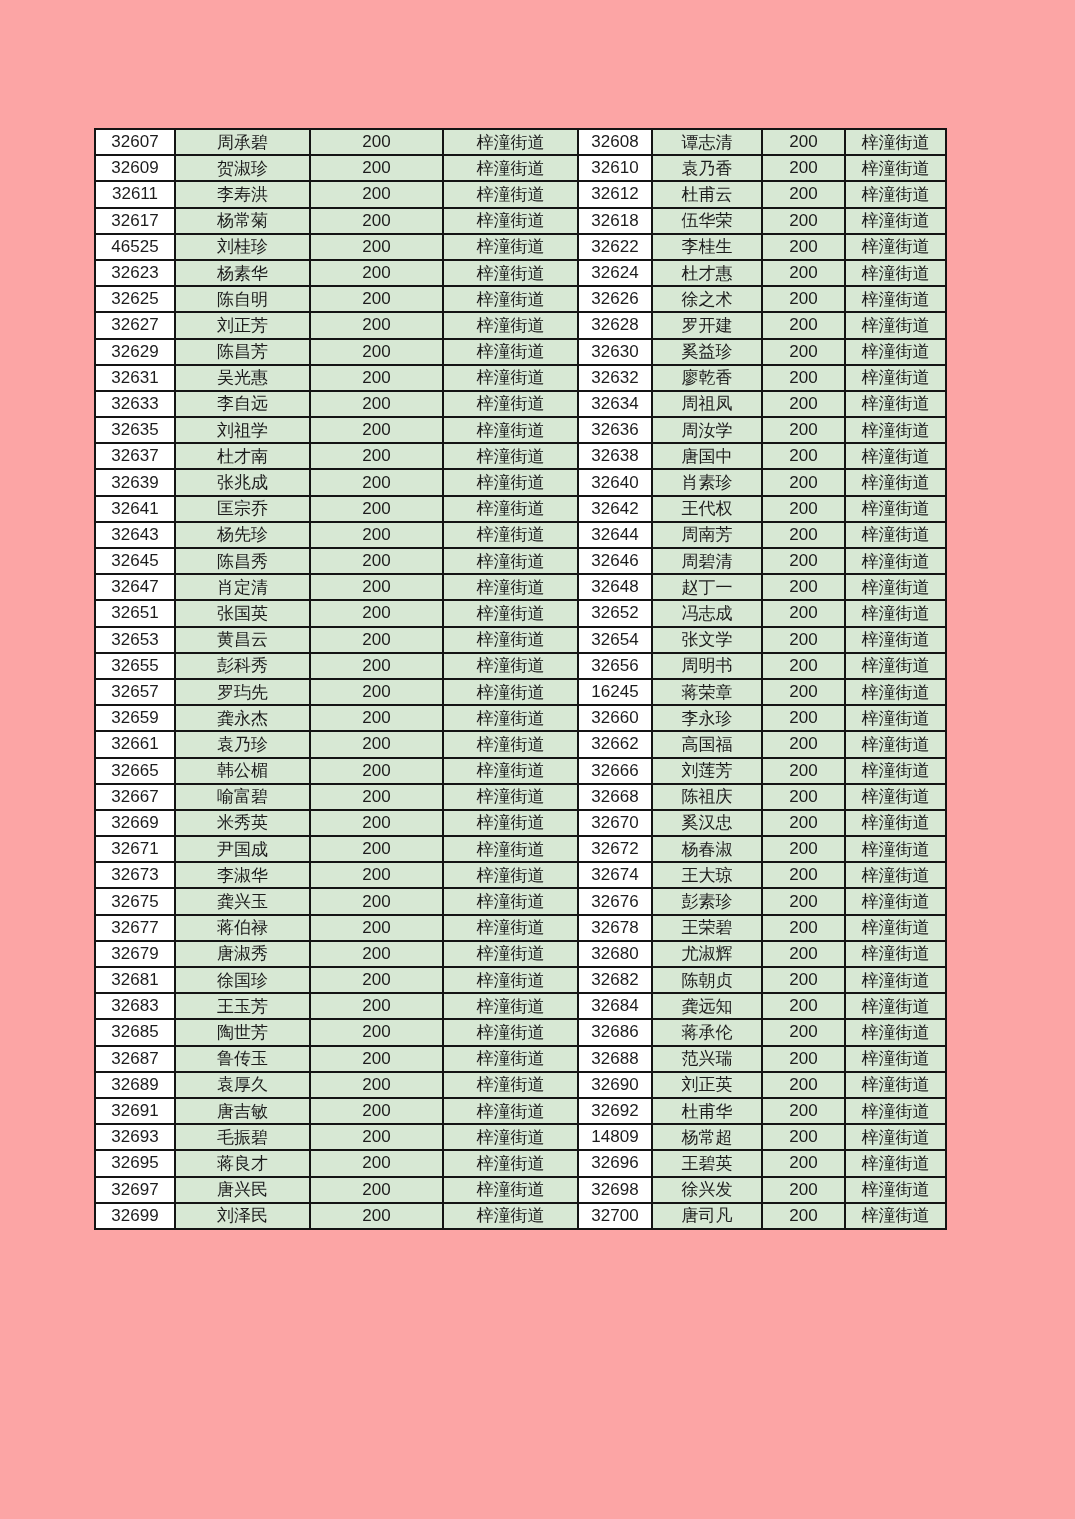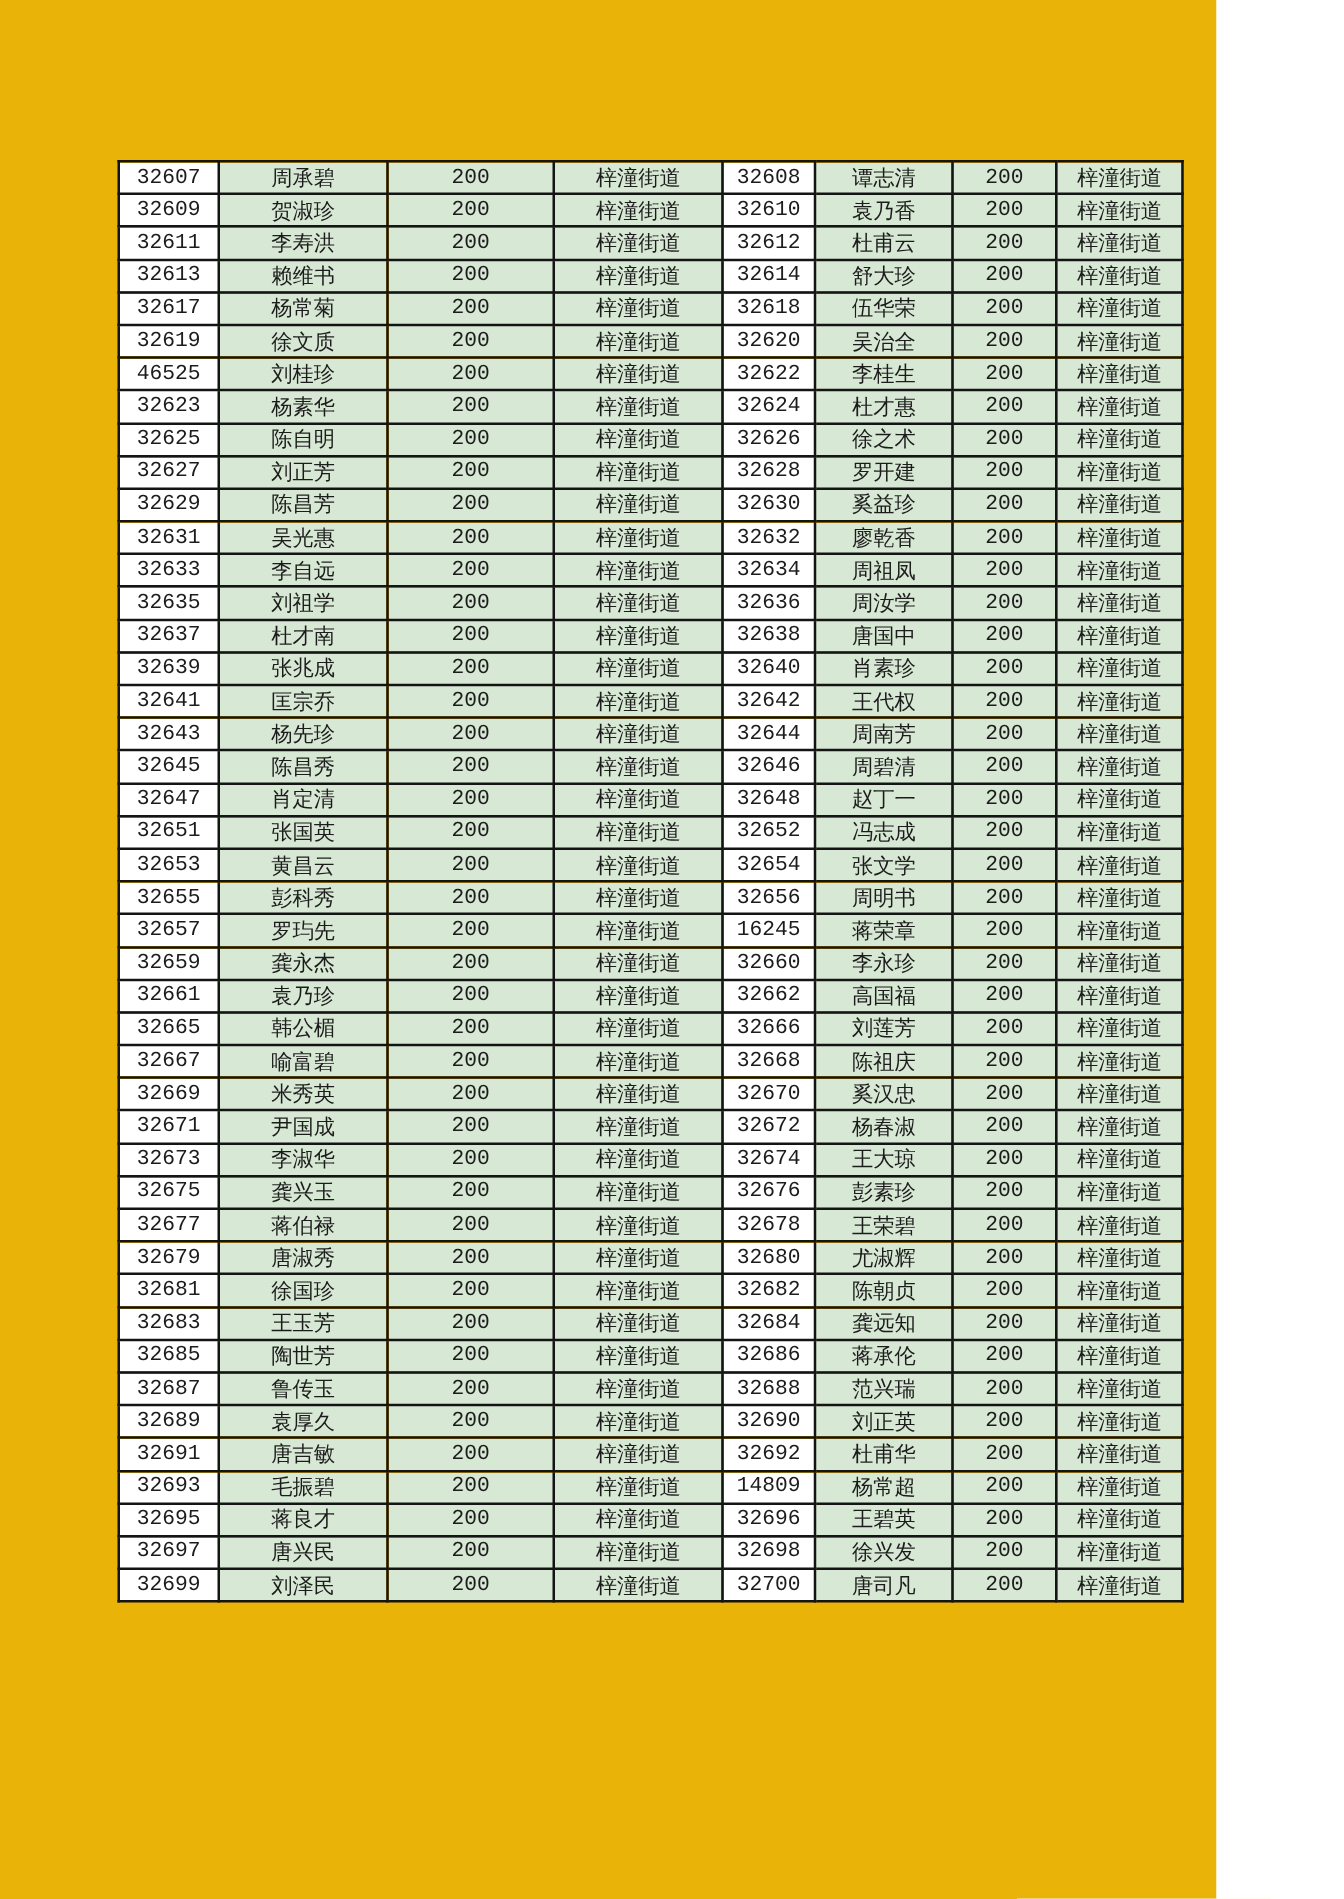--- a/index.html
+++ b/index.html
@@ -2,24 +2,24 @@
 <html><head>
 <meta charset="utf-8">
 <style>
   html, body {
     margin: 0;
     padding: 0;
     background: #ffffff;
   }
   .page {
     position: relative;
-    width: 973px;
+    width: 1075px;
     height: 1519px;
-    background: #eab308;
-    font-family: Liberation Mono, monospace;
+    background: #fca5a5;
+    font-family: Liberation Sans, sans-serif;
     overflow: hidden;
   }
   table.roster {
     position: absolute;
     left: 94px;
     top: 128px;
     border-collapse: collapse;
     table-layout: fixed;
     border: 2px solid #141414;
   }
@@ -91,46 +91,26 @@
           <td class="id-cell">32611</td>
           <td class="green-cell">李寿洪</td>
           <td class="green-cell">200</td>
           <td class="green-cell">梓潼街道</td>
           <td class="id-cell">32612</td>
           <td class="green-cell">杜甫云</td>
           <td class="green-cell">200</td>
           <td class="green-cell">梓潼街道</td>
         </tr>
         <tr>
-          <td class="id-cell">32613</td>
-          <td class="green-cell">赖维书</td>
-          <td class="green-cell">200</td>
-          <td class="green-cell">梓潼街道</td>
-          <td class="id-cell">32614</td>
-          <td class="green-cell">舒大珍</td>
-          <td class="green-cell">200</td>
-          <td class="green-cell">梓潼街道</td>
-        </tr>
-        <tr>
           <td class="id-cell">32617</td>
           <td class="green-cell">杨常菊</td>
           <td class="green-cell">200</td>
           <td class="green-cell">梓潼街道</td>
           <td class="id-cell">32618</td>
           <td class="green-cell">伍华荣</td>
-          <td class="green-cell">200</td>
-          <td class="green-cell">梓潼街道</td>
-        </tr>
-        <tr>
-          <td class="id-cell">32619</td>
-          <td class="green-cell">徐文质</td>
-          <td class="green-cell">200</td>
-          <td class="green-cell">梓潼街道</td>
-          <td class="id-cell">32620</td>
-          <td class="green-cell">吴治全</td>
           <td class="green-cell">200</td>
           <td class="green-cell">梓潼街道</td>
         </tr>
         <tr>
           <td class="id-cell">46525</td>
           <td class="green-cell">刘桂珍</td>
           <td class="green-cell">200</td>
           <td class="green-cell">梓潼街道</td>
           <td class="id-cell">32622</td>
           <td class="green-cell">李桂生</td>

